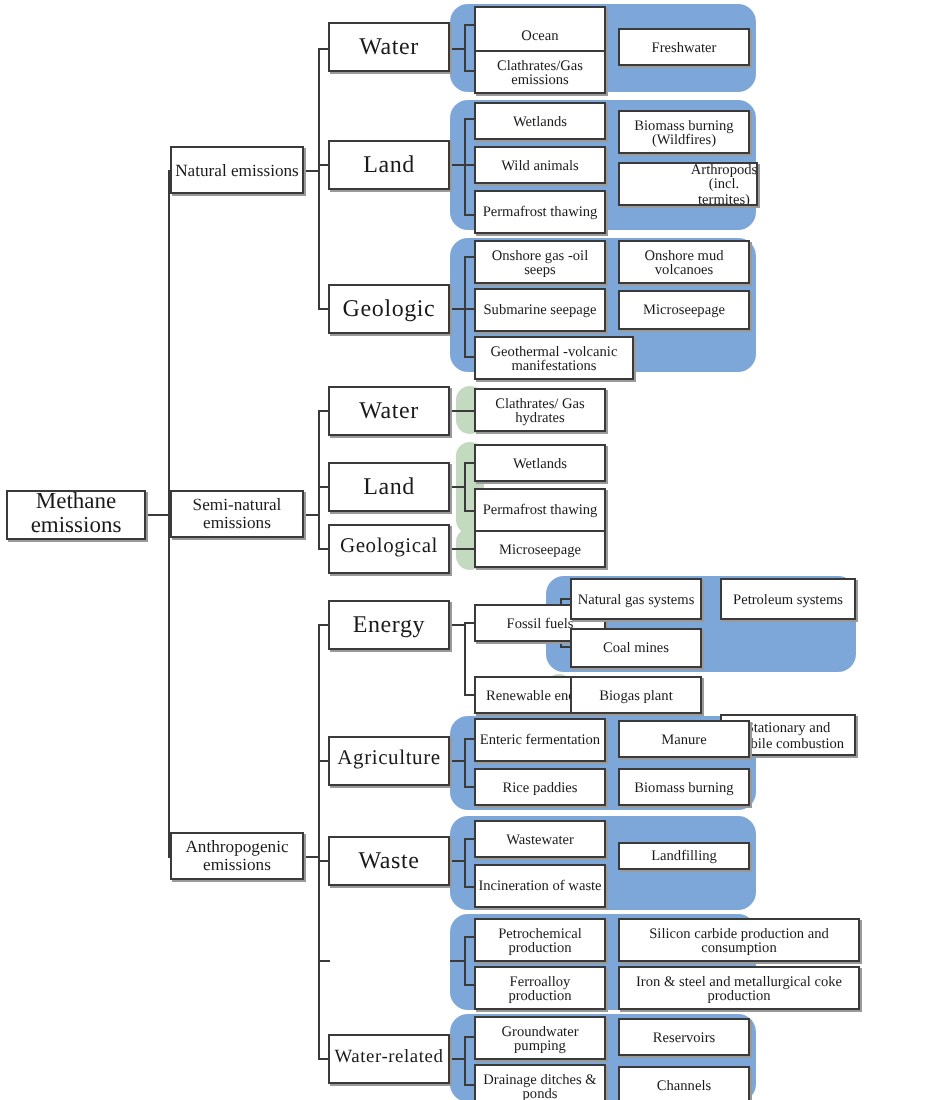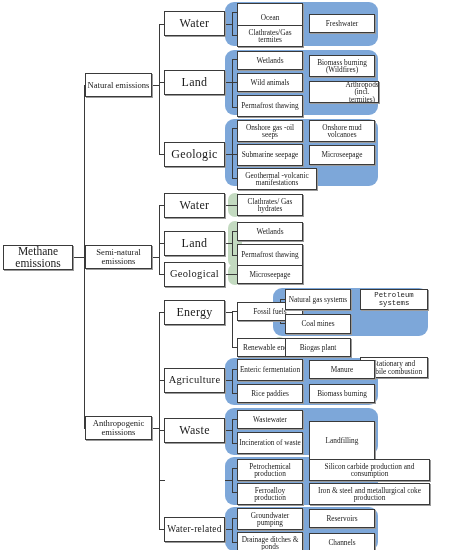--- a/index.html
+++ b/index.html
@@ -169,21 +169,21 @@
     <span>Land</span>
   </div>
   <div class="node lvl2" style="left:164px;top:142px;width:61px;height:25px;">
     <span>Geologic</span>
   </div>
 
   <div class="node lvl3" style="left:237px;top:3px;width:66px;height:29px;">
     <span>Ocean</span>
   </div>
   <div class="node lvl3" style="left:237px;top:25px;width:66px;height:22px;">
-    <span>Clathrates/Gas termites</span>
+    <span>Clathrates/Gas emissions</span>
   </div>
   <div class="node lvl4" style="left:309px;top:14px;width:66px;height:19px;">
     <span>Freshwater</span>
   </div>
 
   <div class="node lvl3" style="left:237px;top:51px;width:66px;height:19px;">
     <span>Wetlands</span>
   </div>
   <div class="node lvl3" style="left:237px;top:73px;width:66px;height:19px;">
     <span>Wild animals</span>
@@ -258,21 +258,21 @@
   </div>
   <div class="node lvl4" style="left:285px;top:289px;width:66px;height:21px;">
     <span>Natural gas systems</span>
   </div>
   <div class="node lvl4" style="left:285px;top:314px;width:66px;height:20px;">
     <span>Coal mines</span>
   </div>
   <div class="node lvl4" style="left:285px;top:338px;width:66px;height:19px;">
     <span>Biogas plant</span>
   </div>
-  <div class="node lvl4" style="left:360px;top:289px;width:68px;height:21px;font-family:Liberation Mono, monospace;">
+  <div class="node lvl4" style="left:360px;top:289px;width:68px;height:21px;">
     <span>Petroleum systems</span>
   </div>
   <div class="node lvl4" style="left:360px;top:313px;width:68px;height:21px;margin-top:44px;">
     <span>Stationary and mobile combustion</span>
   </div>
 
   <div class="node lvl3" style="left:237px;top:359px;width:66px;height:22px;">
     <span>Enteric fermentation</span>
   </div>
   <div class="node lvl3" style="left:237px;top:384px;width:66px;height:19px;">
@@ -284,21 +284,21 @@
   <div class="node lvl4" style="left:309px;top:384px;width:66px;height:19px;">
     <span>Biomass burning</span>
   </div>
 
   <div class="node lvl3" style="left:237px;top:410px;width:66px;height:19px;">
     <span>Wastewater</span>
   </div>
   <div class="node lvl3" style="left:237px;top:432px;width:66px;height:22px;">
     <span>Incineration of waste</span>
   </div>
-  <div class="node lvl4" style="left:309px;top:421px;width:66px;height:39px;">
+  <div class="node lvl4" style="left:309px;top:421px;width:66px;height:14px;">
     <span>Landfilling</span>
   </div>
 
   <div class="node lvl3" style="left:237px;top:459px;width:66px;height:22px;">
     <span>Petrochemical production</span>
   </div>
   <div class="node lvl3" style="left:237px;top:483px;width:66px;height:22px;">
     <span>Ferroalloy production</span>
   </div>
   <div class="node lvl4" style="left:309px;top:459px;width:121px;height:22px;">

